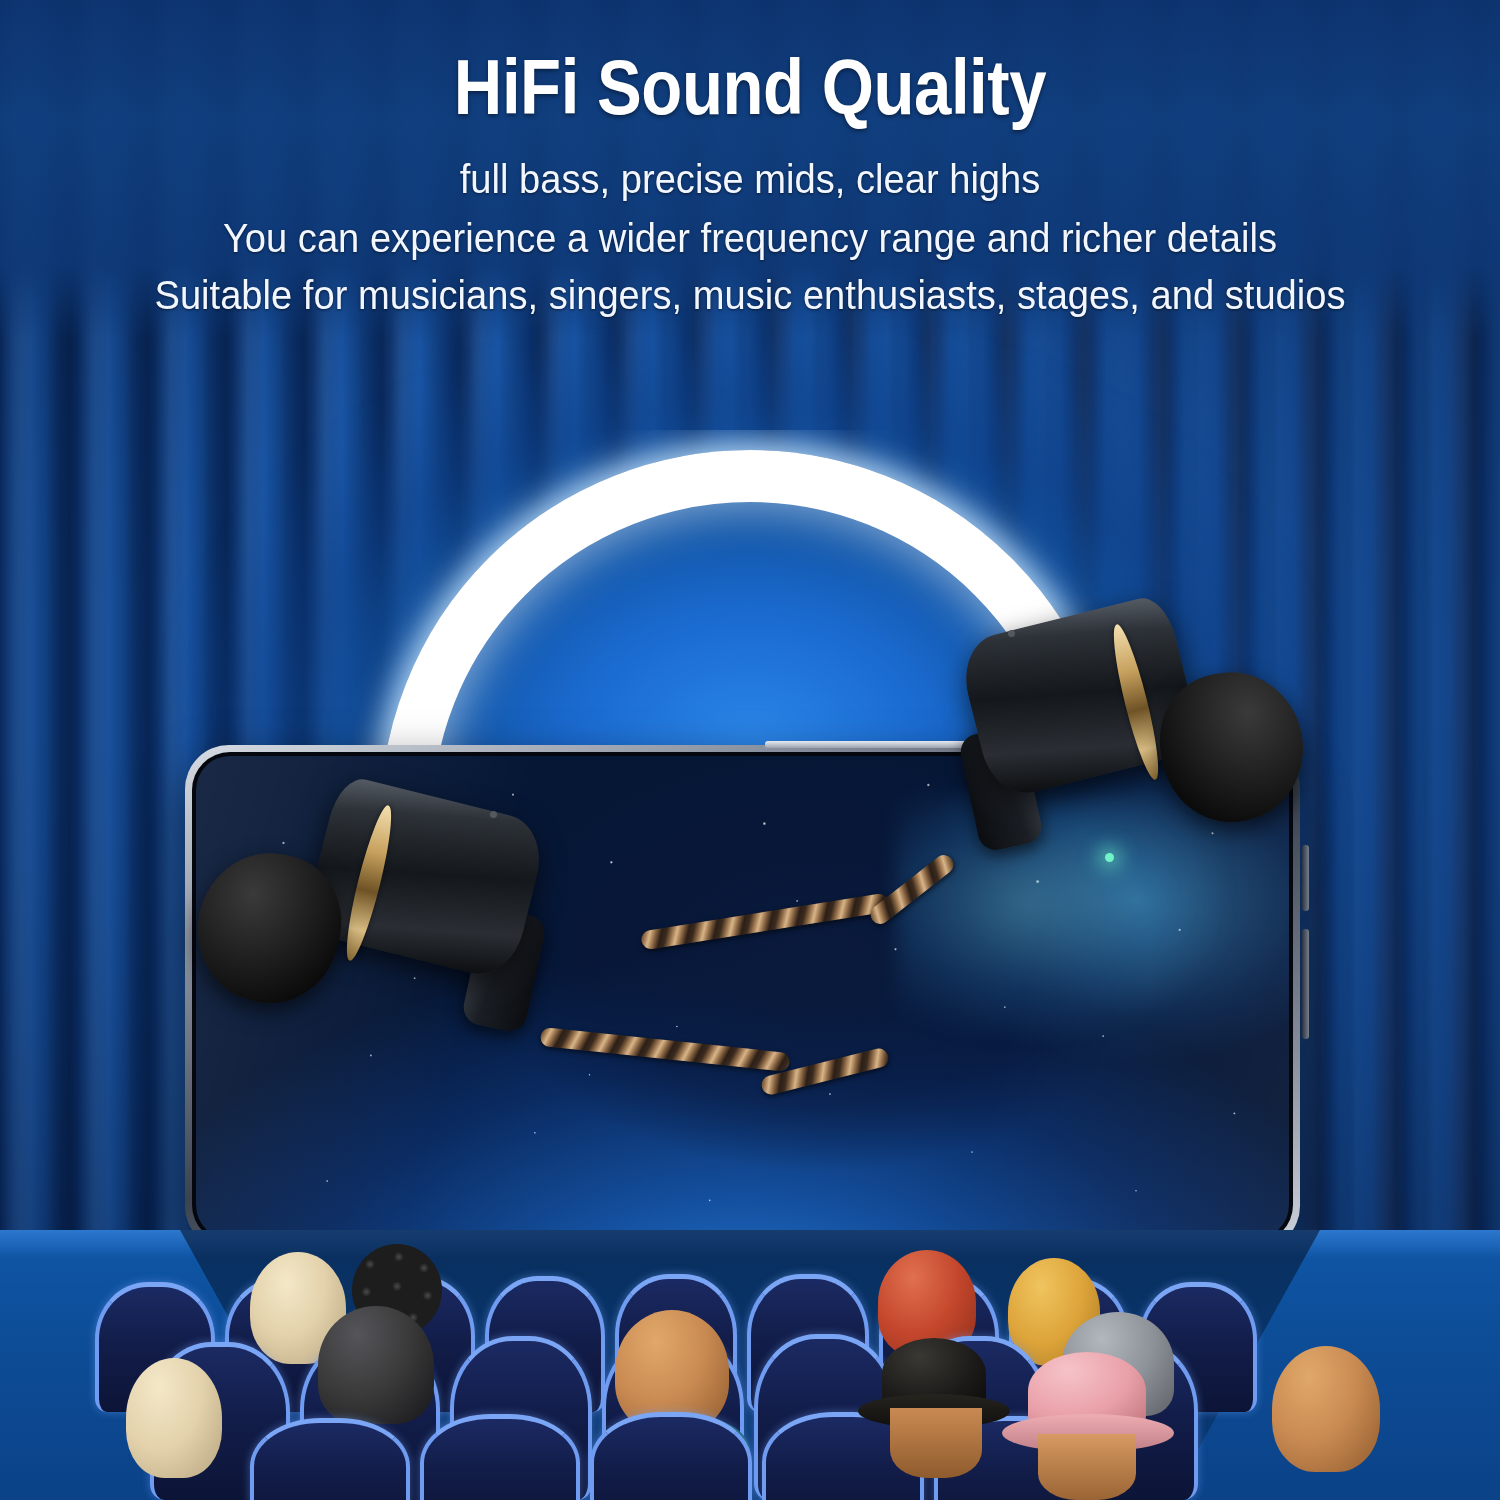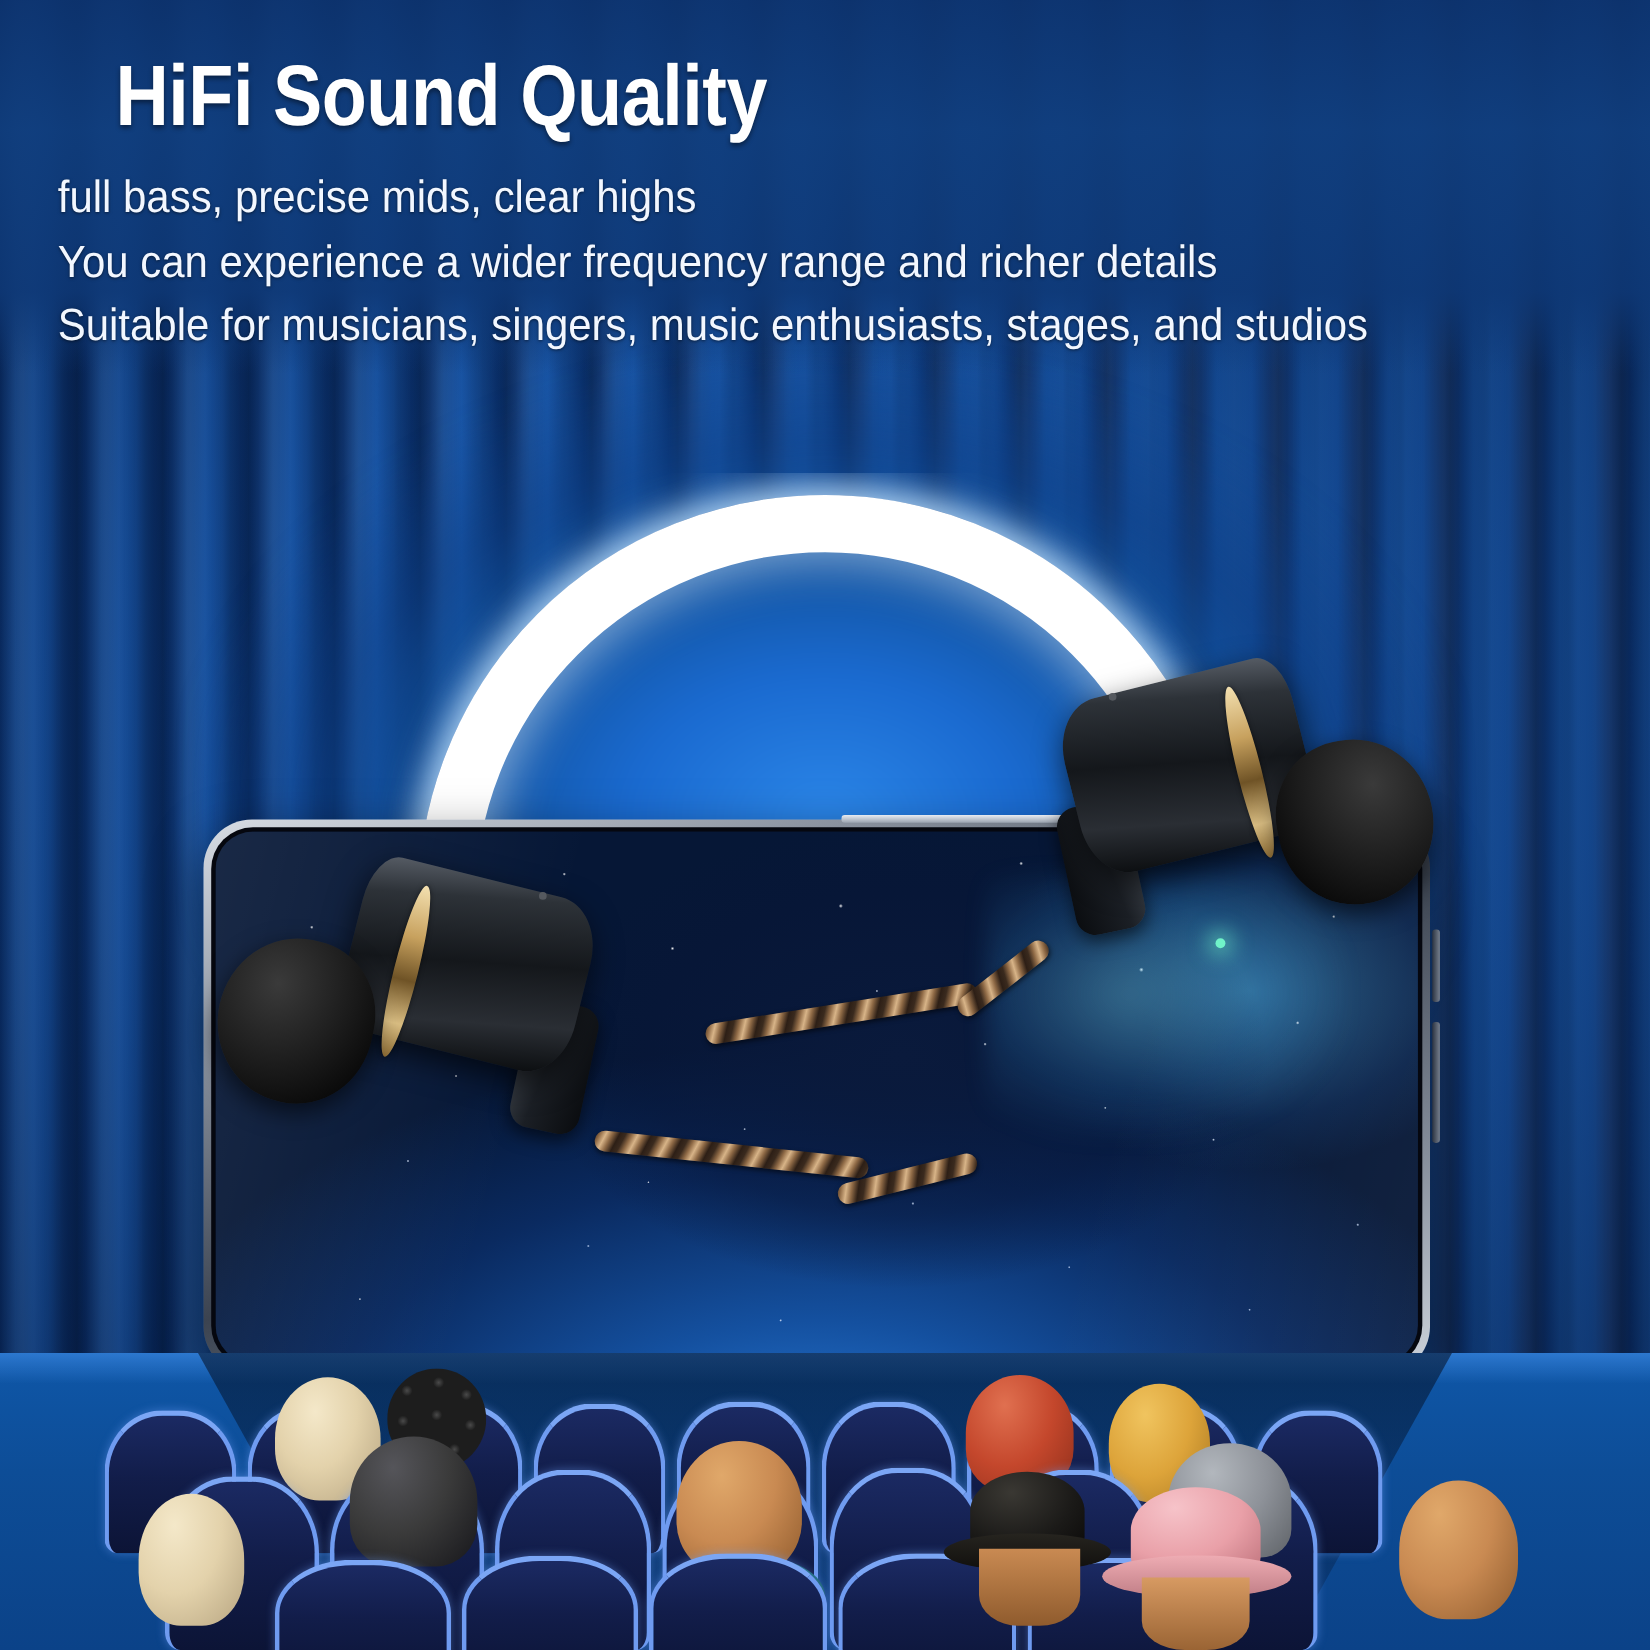--- a/index.html
+++ b/index.html
@@ -48,20 +48,21 @@
   }
 
   
   .header{
     position:absolute; left:0; top:0; width:1500px; height:340px;
     background:linear-gradient(180deg,
       rgba(13,52,112,0.92) 0%,
       rgba(16,62,126,0.93) 35%,
       rgba(14,56,118,0.88) 78%,
       rgba(14,56,118,0.0) 100%);
+    text-align:center;
     z-index:40;
   }
   .headline{
     margin-top:48px;
     font-size:78px;
     font-weight:bold;
     color:#ffffff;
     letter-spacing:-0.5px;
     line-height:1.0;
     transform:scaleX(0.86);

